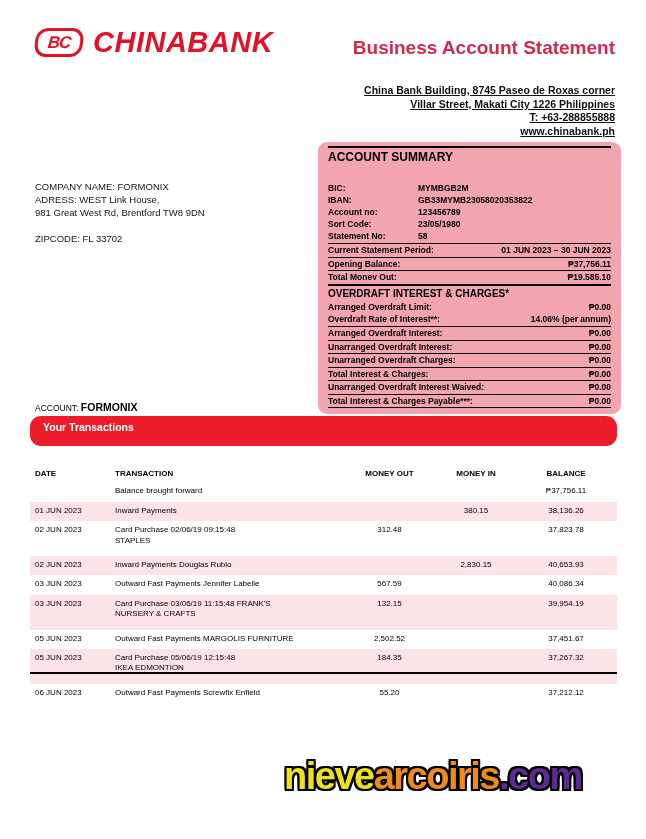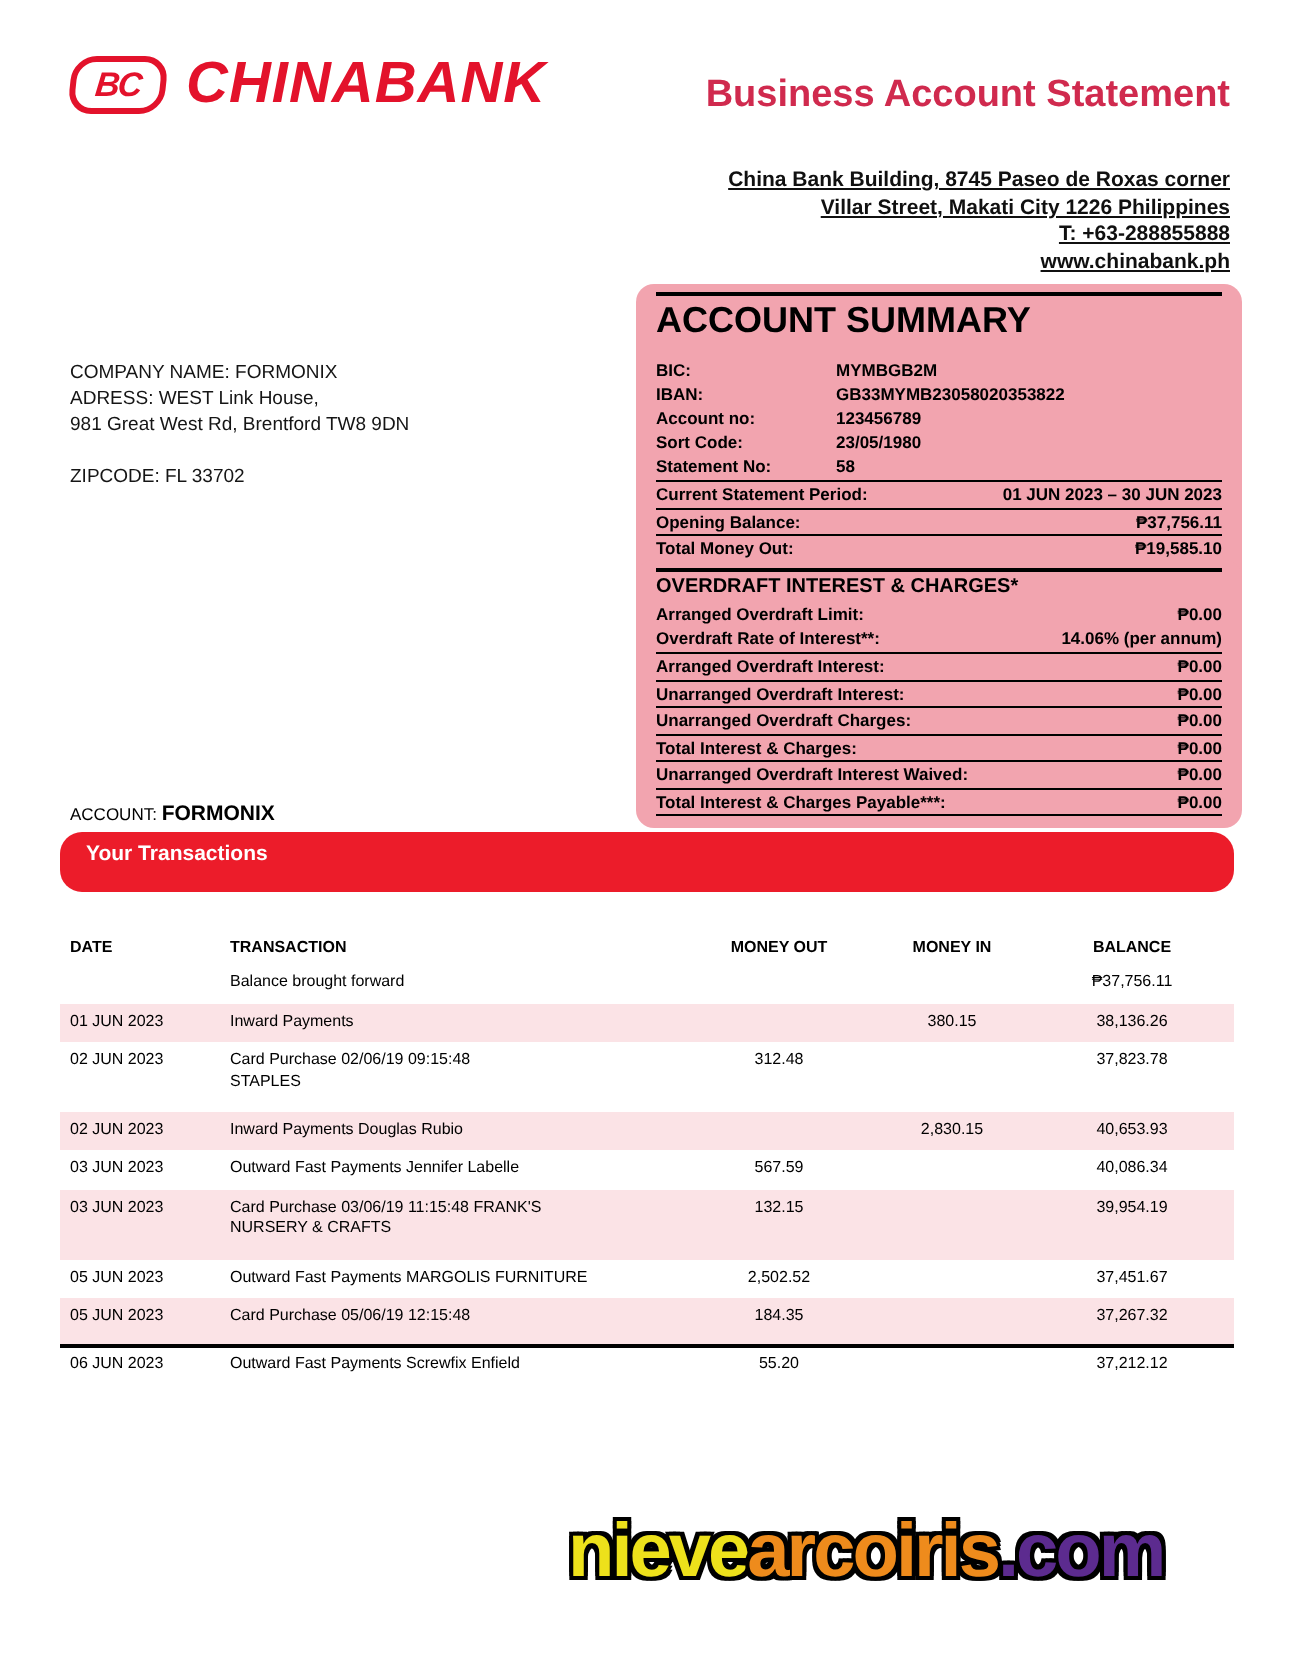--- a/index.html
+++ b/index.html
@@ -27,21 +27,21 @@
 
   
   .company { left:35px; top:181px; font-size:9.5px; line-height:1.35; color:#151515; }
   .company .gap1 { margin-bottom:0; }
   .company .gap2 { margin-top:14px; }
 
   
   .panel { left:318px; width:303px; background:var(--panel-pink,#f2a4af);
            border-radius:9px; padding:4px 10px 6px; }
   .panel-rule { border-top:2px solid #000; margin-bottom:2px; }
-  .panel-title-lg { font-size:18px; font-weight:bold; color:#000; margin:1px 0 8px; }
+  .panel-title-lg { font-size:12px; font-weight:bold; color:#000; margin:1px 0 18px; }
   .panel-title-sm { font-size:10px; font-weight:bold; color:#000; margin:2px 0 2px; }
   .kv { display:flex; font-size:8.5px; font-weight:bold; line-height:1.42; color:#000; }
   .kv .k { width:90px; flex:none; }
   .plain-row { display:flex; justify-content:space-between; font-size:8.5px;
                font-weight:bold; line-height:1.42; color:#000; }
   .ruled-wrap { border-bottom:1.6px solid #000; margin-top:1px; }
   .ruled-row { border-top:1.6px solid #000; display:flex; justify-content:space-between;
                font-size:8.5px; font-weight:bold; padding:1px 0 1.5px; color:#000; }
 
   
@@ -266,20 +266,21 @@
         <div></div>
       </div>
       <div class="c-out">2,502.52</div>
       <div class="c-in"></div>
       <div class="c-bal">37,451.67</div>
     </div>
     <div class="t-row shaded twoline">
       <div class="c-date">05 JUN 2023</div>
       <div class="c-desc">
         <div>Card Purchase 05/06/19 12:15:48</div>
+        <div>IKEA EDMONTION</div>
       </div>
       <div class="c-out">184.35</div>
       <div class="c-in"></div>
       <div class="c-bal">37,267.32</div>
     </div>
     <div class="t-row">
       <div class="c-date">06 JUN 2023</div>
       <div class="c-desc">
         <div>Outward Fast Payments Screwfix Enfield</div>
         <div></div>

